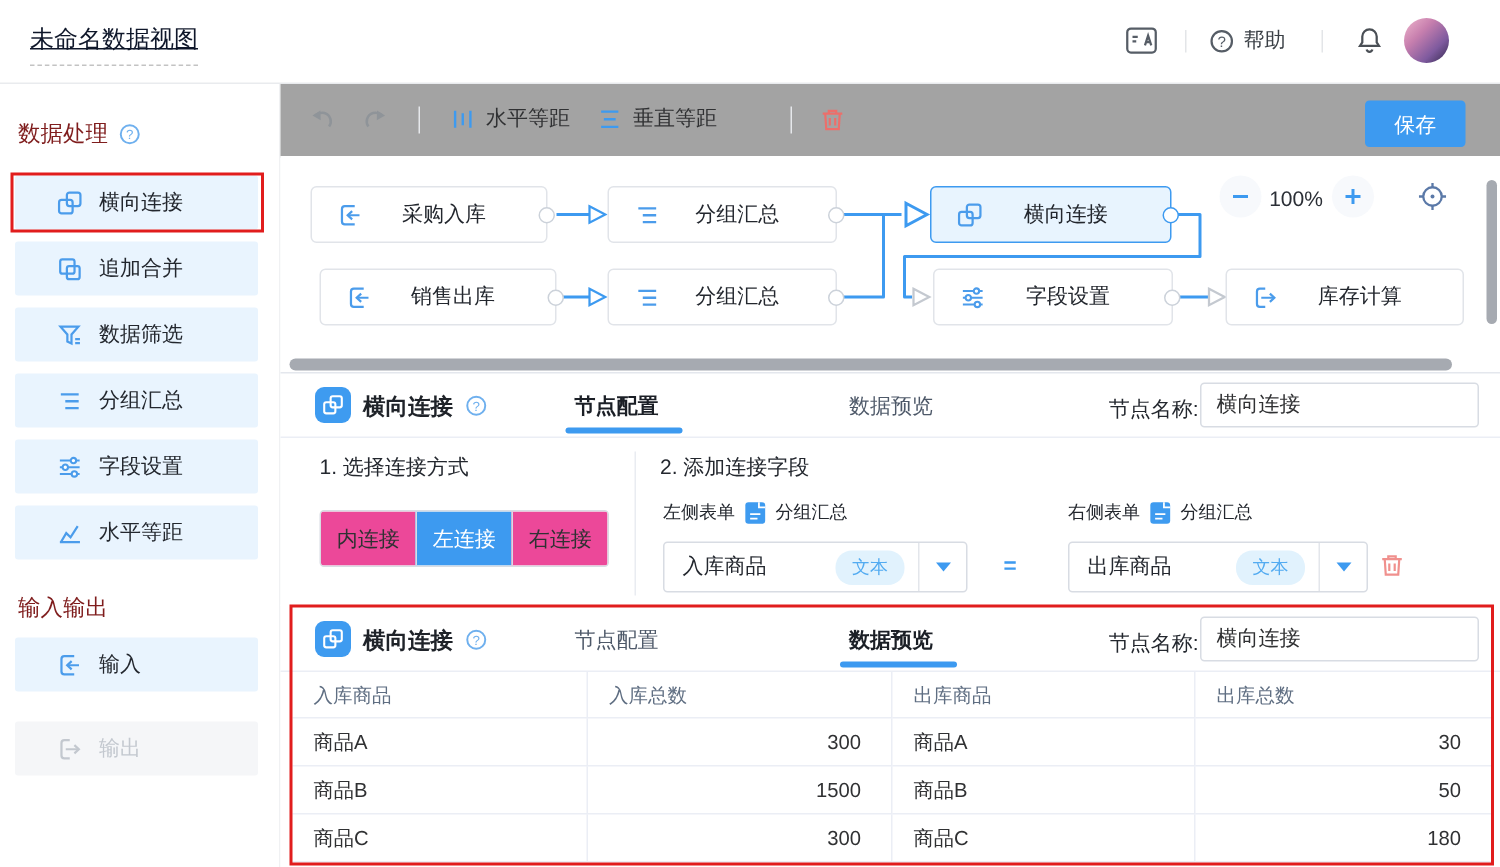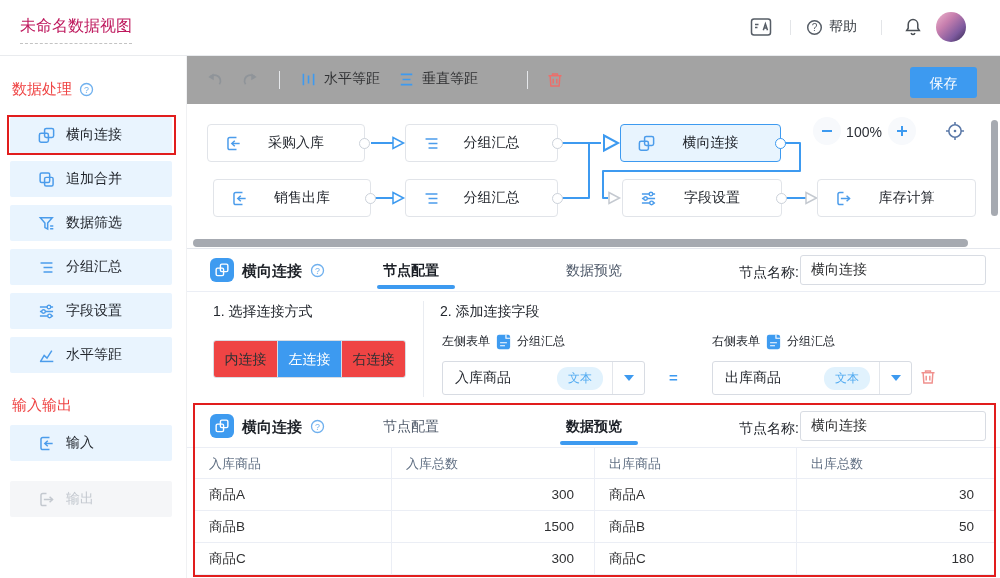--- a/index.html
+++ b/index.html
@@ -3,29 +3,29 @@
 <meta charset="utf-8">
 <style>
   html,body{margin:0;padding:0;background:#fff;width:1000px;height:578px;overflow:hidden;
     font-family:"Liberation Sans","DejaVu Sans",sans-serif;color:#303133;}
   .page{position:relative;width:1000px;height:578px;background:#fff;}
   .abs{position:absolute;}
   svg{display:block;}
 
   
   .topbar{position:absolute;left:0;top:0;width:1000px;height:55px;background:#fff;border-bottom:1px solid #e9ebee;}
-  .doc-title{position:absolute;left:20px;top:16px;font-size:16px;color:#be185d;padding-bottom:6px;border-bottom:1px dashed #c3c3c3;}
+  .doc-title{position:absolute;left:20px;top:16px;font-size:16px;color:#0f172a;padding-bottom:6px;border-bottom:1px dashed #c3c3c3;text-decoration:underline;}
   .tb-divider{position:absolute;top:20px;width:1px;height:15px;background:#e3e5e8;}
   .help-wrap{position:absolute;left:806px;top:18px;display:flex;align-items:center;gap:6px;font-size:14px;color:#3a3f45;}
   .avatar{position:absolute;left:936px;top:12px;width:30px;height:30px;border-radius:50%;
     background:linear-gradient(135deg,#f0b7cd 0%,#c77fae 35%,#7e5a9e 70%,#32274b 100%);}
 
   
   .sidebar{position:absolute;left:0;top:56px;width:186px;height:522px;background:#fff;border-right:1px solid #f0f1f3;}
-  .sb-title{position:absolute;left:12px;display:flex;align-items:center;gap:7px;font-size:15px;color:#ef4444;font-weight:500;justify-content:space-between;}
+  .sb-title{position:absolute;left:12px;display:flex;align-items:center;gap:7px;font-size:15px;color:#7f1d1d;font-weight:500;justify-content:space-between;}
   .sb-item{position:absolute;left:10px;width:162px;height:36px;background:#e9f4fe;border-radius:2px;
     display:flex;align-items:center;padding-left:28px;box-sizing:border-box;gap:11px;font-size:14px;color:#23272e;cursor:pointer;}
   .sb-item.disabled{background:#f5f6f8;color:#c3c8cf;}
 
   
   .toolbar{position:absolute;left:187px;top:56px;width:813px;height:48px;background:#a3a3a3;border-bottom:1px solid #f0f1f3;}
   .tool{position:absolute;display:flex;align-items:center;gap:7px;font-size:14px;color:#303133;cursor:pointer;}
   .tool-div{position:absolute;top:15px;width:1px;height:18px;background:#e6e8eb;}
   .save-btn{position:absolute;left:723px;top:11px;width:67px;height:31px;background:#3d9af0;color:#fff;
     font-size:14px;border:none;border-radius:3px;text-align:center;line-height:31px;cursor:pointer;}
@@ -56,21 +56,21 @@
   .tab{position:absolute;font-size:14px;color:#4e5969;cursor:pointer;}
   .tab.active{color:#1b1f26;font-weight:700;}
   .tab-line{position:absolute;height:4px;border-radius:2px;background:#3d9af0;}
   .name-label{position:absolute;width:92px;text-align:right;font-size:14px;color:#23272e;}
   .name-input{position:absolute;width:186px;height:30px;border:1px solid #d8dce3;border-radius:3px;
     font-size:14px;color:#303133;padding:0 10px;box-sizing:border-box;outline:none;background:#fff;
     font-family:"Liberation Sans","DejaVu Sans",sans-serif;}
   .hdr-border{position:absolute;left:0;width:100%;height:1px;background:#ebeef5;}
   .step-title{position:absolute;font-size:14px;color:#23272e;}
   .seg{position:absolute;display:inline-flex;border:1px solid #d8dce3;border-radius:3px;overflow:hidden;}
-  .seg-btn{width:63px;height:36px;line-height:36px;text-align:center;font-size:14px;color:#303133;background:#ef4444;
+  .seg-btn{width:63px;height:36px;line-height:36px;text-align:center;font-size:14px;color:#303133;background:#ec4899;
     border-left:1px solid #d8dce3;cursor:pointer;}
   .seg-btn:first-child{border-left:none;}
   .seg-btn.active{background:#3d9af0;color:#fff;}
   .v-div{position:absolute;width:1px;background:#e9ecf1;}
   .form-row{position:absolute;display:flex;align-items:center;gap:6px;font-size:12px;color:#23272e;}
   .selbox{position:absolute;height:34px;border:1px solid #d8dce3;border-radius:3px;background:#fff;
     display:flex;align-items:center;box-sizing:border-box;cursor:pointer;}
   .sel-text{margin-left:12px;font-size:14px;color:#23272e;}
   .sel-fill{flex:1;}
   .pill{background:#e1f2fd;color:#52abf1;font-size:12px;border-radius:11px;padding:3px 11px;margin-right:9px;}

